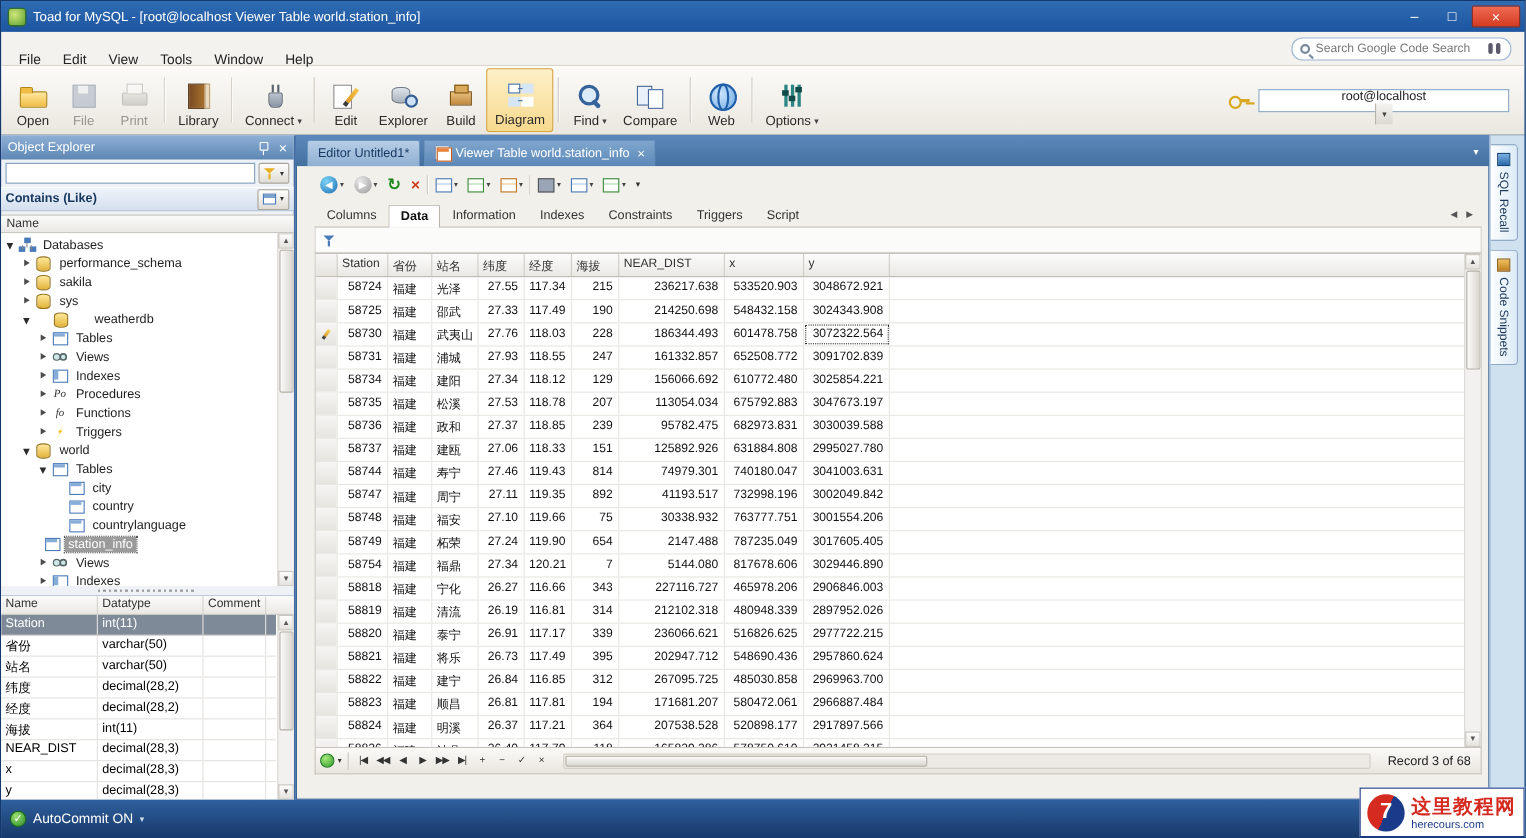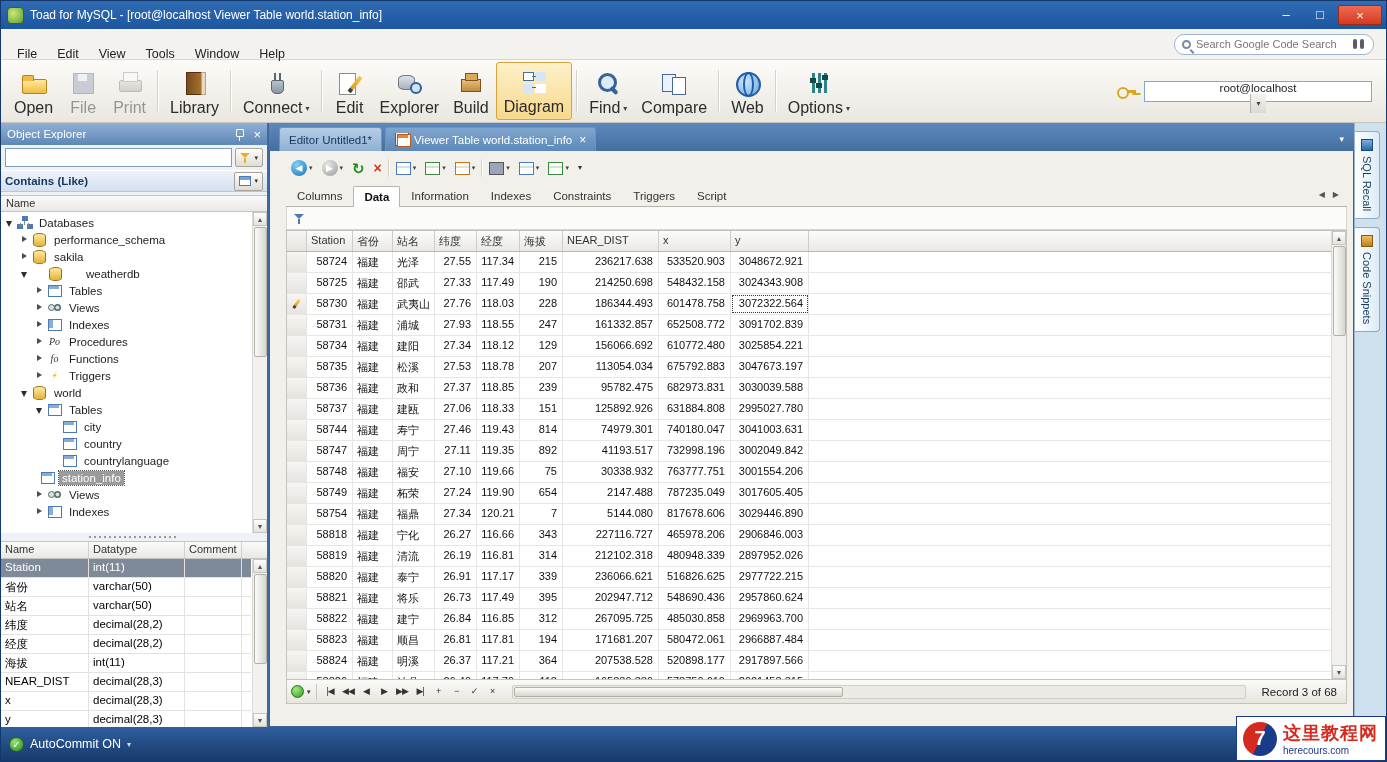--- a/index.html
+++ b/index.html
@@ -28,21 +28,21 @@
 
 
 .toolbar{height:63px;background:linear-gradient(#fcfbf8,#eae7e0);border-bottom:1px solid #c9c5bc;display:flex;align-items:stretch;padding:2px 4px 2px 6px;}
 .tb-buttons{display:flex;align-items:stretch;}
 .tbtn{min-width:46px;padding:3px 7px 3px;display:flex;flex-direction:column;align-items:center;justify-content:flex-end;border-radius:3px;}
 .tbtn.active{background:linear-gradient(#fdf0c8,#f7d98e);border:1px solid #d8a33a;}
 .tbtn.disabled{opacity:.45;}
 .tbtn.separator{min-width:0;width:2px;padding:0;margin:8px 4px;background:#d5d2ca;border-right:1px solid #fff;}
 .tbicon{width:28px;height:28px;position:relative;margin-bottom:2px;}
 .tbrow{display:flex;align-items:center;gap:3px;}
-.tblabel{font-size:16px;color:#2b2b2b;white-space:nowrap;}
+.tblabel{font-size:12px;color:#2b2b2b;white-space:nowrap;}
 .dd{display:none;font-size:8px;color:#444;}
 .dd.show{display:inline;}
 .tb-right{margin-left:auto;display:flex;align-items:center;gap:7px;padding-right:10px;}
 .keyicon{width:20px;height:12px;position:relative;}
 .keyicon::before{content:"";position:absolute;left:0;top:2px;width:8px;height:8px;border:2.5px solid #d8a820;border-radius:50%;}
 .keyicon::after{content:"";position:absolute;left:10px;top:5px;width:9px;height:2.5px;background:#d8a820;box-shadow:5px 2.5px 0 -0.5px #d8a820;}
 .connbox{width:228px;height:21px;background:#fff;border:1px solid #8aa6c4;display:flex;align-items:center;flex-direction:column;}
 .connval{flex:1;padding:0 5px;font-size:11.5px;color:#222;}
 .conndd{width:16px;height:100%;background:linear-gradient(#f4f3f0,#dcd9d2);border-left:1px solid #b8b4aa;text-align:center;font-size:8px;line-height:19px;color:#444;}
 
@@ -446,20 +446,25 @@
               <span class="ticon db"></span>
               <span class="tlabel">performance_schema</span>
             </div>
 
             <div class="titem" style="padding-left: 19px;">
               <span class="exp closed"></span>
               <span class="ticon db"></span>
               <span class="tlabel">sakila</span>
             </div>
 
+            <div class="titem" style="padding-left: 19px;">
+              <span class="exp closed"></span>
+              <span class="ticon db"></span>
+              <span class="tlabel">sys</span>
+            </div>
 
             <div class="titem" style="padding-left: 19px; gap: 16px;">
               <span class="exp open"></span>
               <span class="ticon db"></span>
               <span class="tlabel">weatherdb</span>
             </div>
 
             <div class="titem" style="padding-left: 34px;">
               <span class="exp closed"></span>
               <span class="ticon table"></span>

